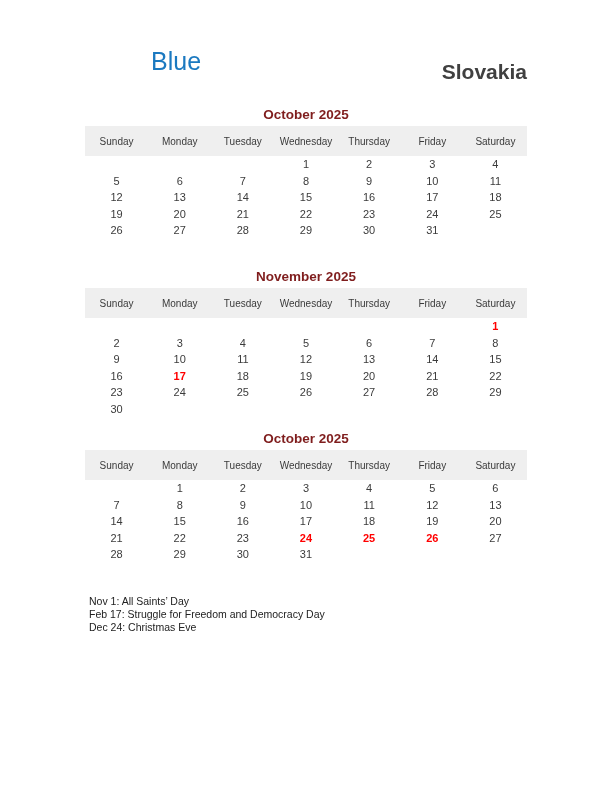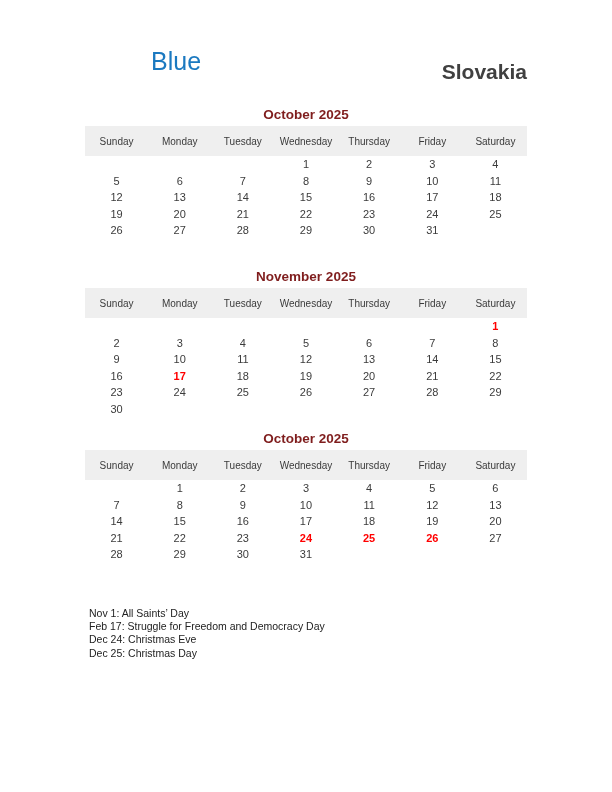--- a/index.html
+++ b/index.html
@@ -89,21 +89,21 @@
     justify-content: center;
     font-size: 11px;
     color: #3b3b3b;
   }
   .day-cell.red {
     color: #ff0000;
     font-weight: bold;
   }
   
   .holidays {
-    margin-top: 28px;
+    margin-top: 16px;
     padding-left: 4px;
   }
   .holiday-line {
     font-size: 10.5px;
     line-height: 13.2px;
     color: #222222;
   }
 </style>
 </head>
 <body>
@@ -279,16 +279,15 @@
           <div class="day-cell"></div>
           <div class="day-cell"></div>
         </div>
       </section>
     </div>
 
   <div class="holidays" id="holidays">
       <div class="holiday-line">Nov 1: All Saints’ Day</div>
       <div class="holiday-line">Feb 17: Struggle for Freedom and Democracy Day</div>
       <div class="holiday-line">Dec 24: Christmas Eve</div>
-      <div class="holiday-line">Dec 25: Christmas Day</div>
     </div>
 
 </div>
 
 </body></html>

